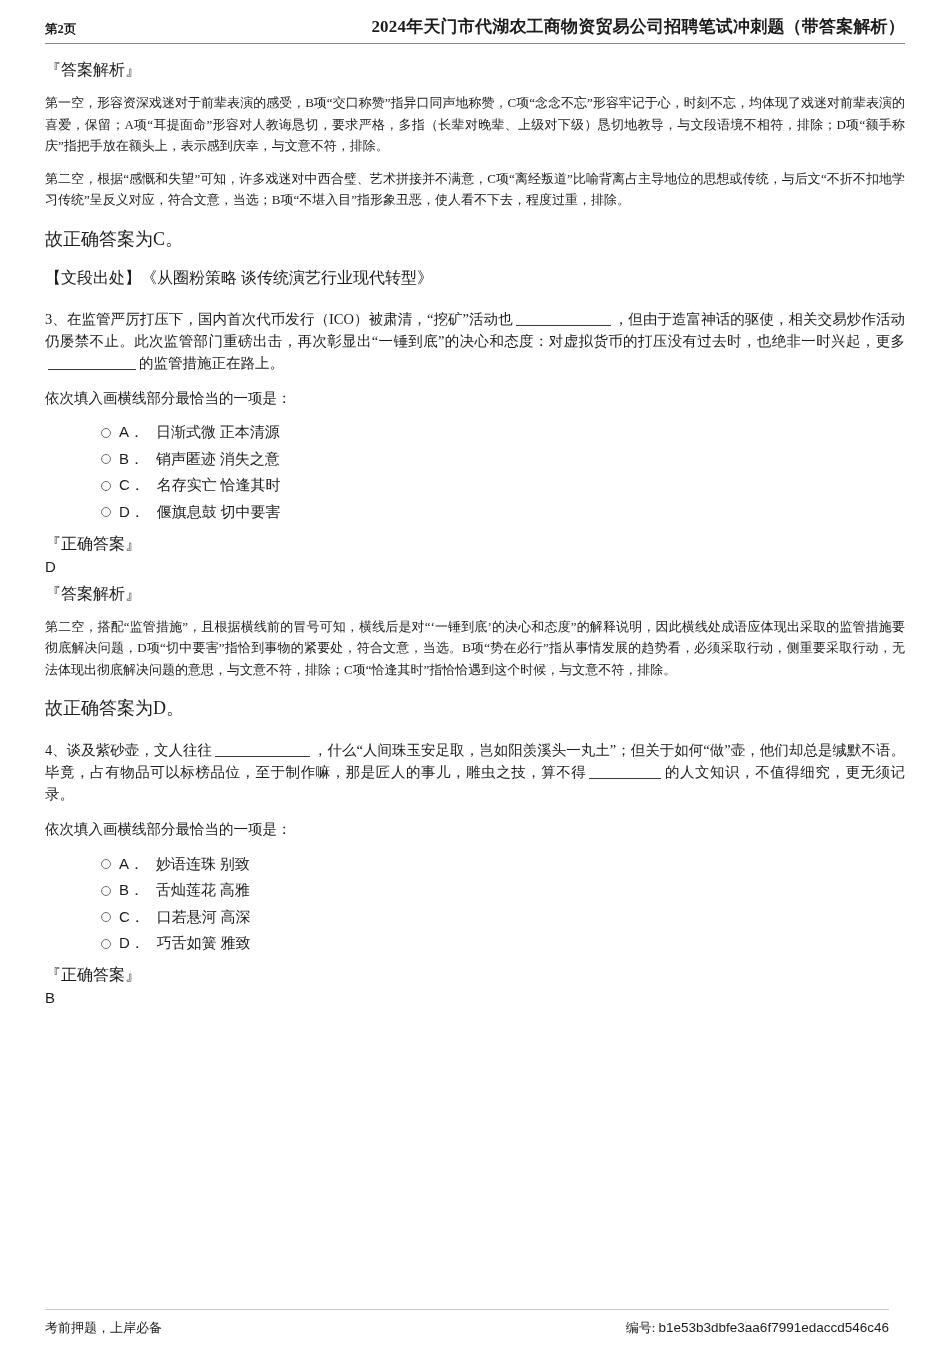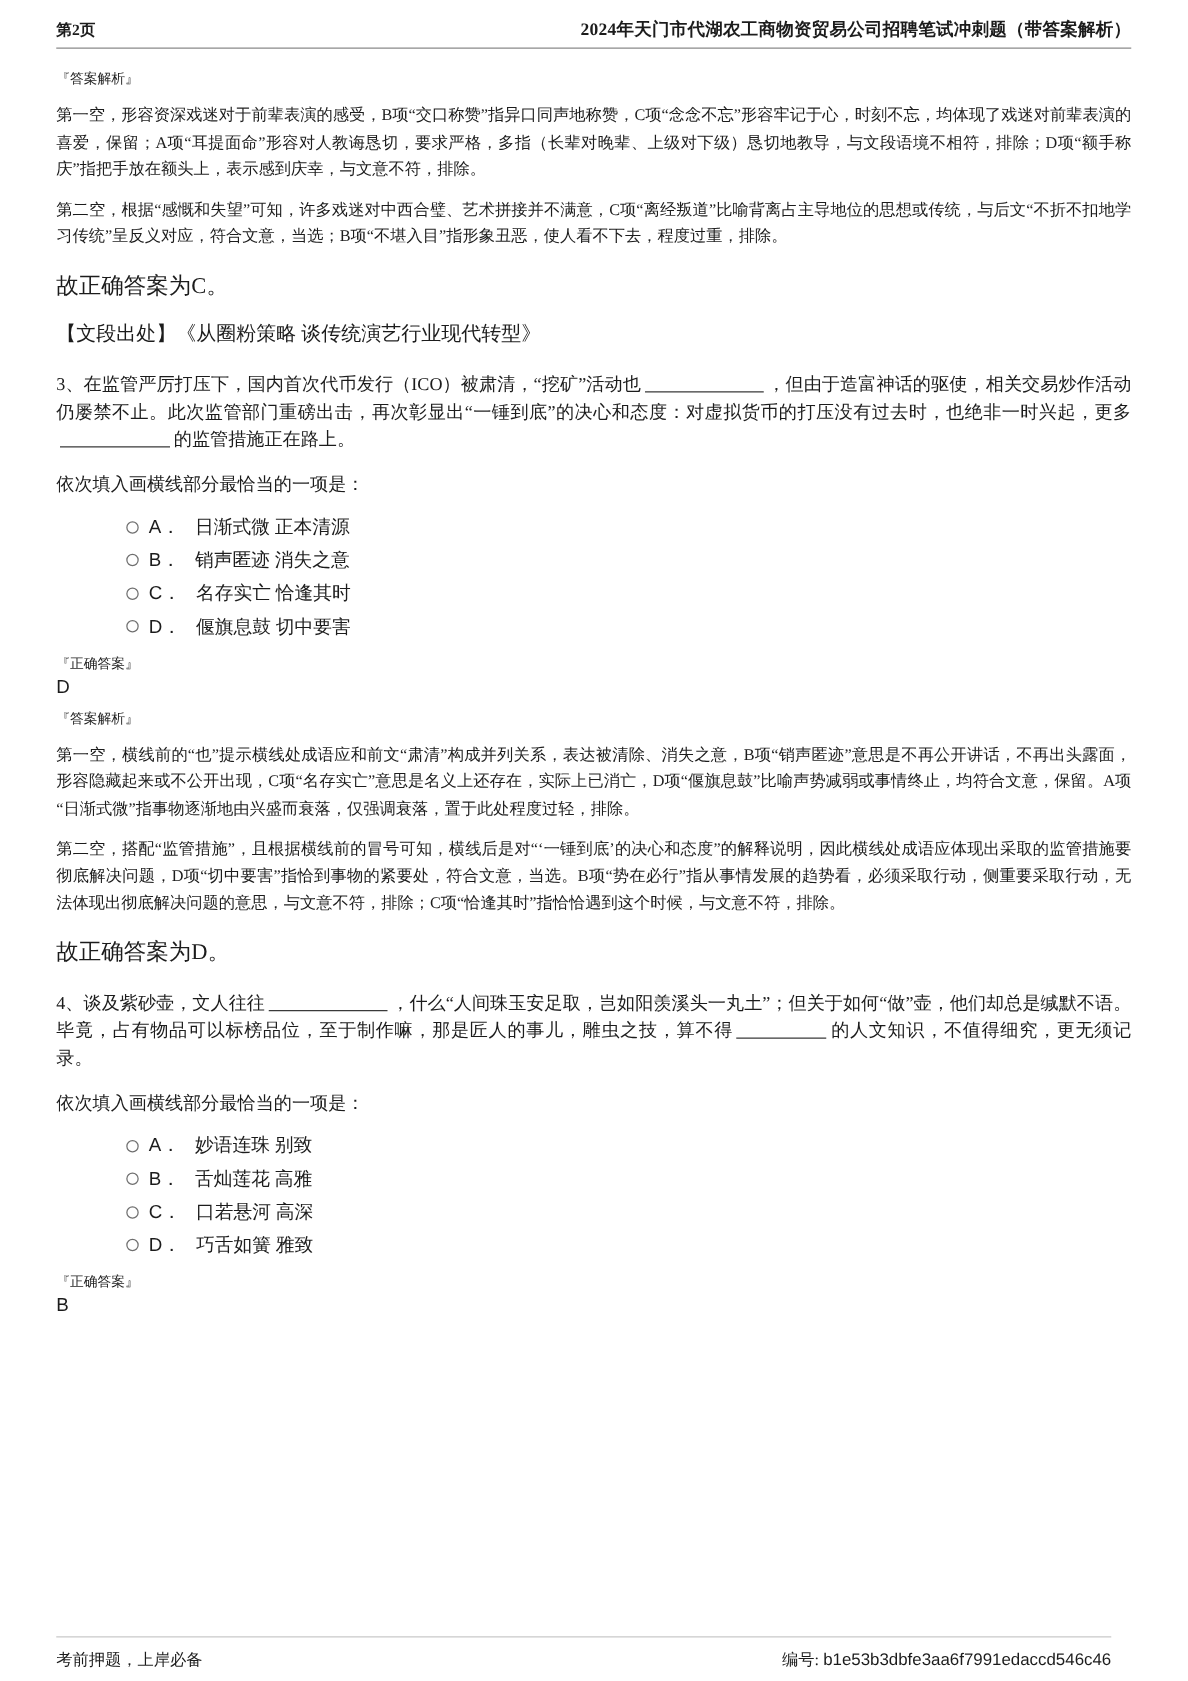--- a/index.html
+++ b/index.html
@@ -8,23 +8,23 @@
     font-family:"Liberation Serif","DejaVu Serif",serif;
     color:#1c1c1c;overflow:hidden;
   }
   .page{padding:0 45px;}
   
   .hdr{
     display:flex;justify-content:space-between;align-items:flex-end;
     padding:15px 0 5px 0;border-bottom:1px solid #8a8a8a;font-weight:bold;
   }
   .hdr .pageno{font-size:12.5px;}
-  .hdr .title{font-size:14px;letter-spacing:0.2px;text-align:center;}
+  .hdr .title{font-size:17px;letter-spacing:0.2px;text-align:center;}
   
-  .sec-head{font-size:11px;margin:16px 0 0 0;}
+  .sec-head{font-size:16px;margin:16px 0 0 0;}
   .para{font-size:13px;line-height:21.5px;text-align:justify;margin:11px 0 0 0;}
   .concl{font-size:18px;margin:16px 0 0 0;}
   .source{font-size:16px;margin:17px 0 0 0;}
   .stem{font-size:14.5px;line-height:22px;text-align:justify;margin:19px 0 0 0;}
   .prompt{font-size:14.5px;margin:15px 0 0 0;}
   .blank{
     display:inline-block;height:13px;vertical-align:-2px;
     border-bottom:1px solid #3a3a3a;margin:0 3px;
   }
   .blank-w95{width:95px;}
@@ -102,21 +102,20 @@
       </div>
       <div class="opt">
         <input type="radio" name="q3" style="">
         <span class="letter">D．</span>
         <span class="otext">偃旗息鼓 切中要害</span>
       </div>
     </div>
     <div class="sec-head" style="margin-top:8px;">『正确答案』</div>
     <div class="ansline">D</div>
     <div class="sec-head" style="margin-top:9px;">『答案解析』</div>
-    <p class="para">第一空，横线前的“也”提示横线处成语应和前文“肃清”构成并列关系，表达被清除、消失之意，B项“销声匿迹”意思是不再公开讲话，不再出头露面，形容隐藏起来或不公开出现，C项“名存实亡”意思是名义上还存在，实际上已消亡，D项“偃旗息鼓”比喻声势减弱或事情终止，均符合文意，保留。A项“日渐式微”指事物逐渐地由兴盛而衰落，仅强调衰落，置于此处程度过轻，排除。</p>
     <p class="para">第二空，搭配“监管措施”，且根据横线前的冒号可知，横线后是对“‘一锤到底’的决心和态度”的解释说明，因此横线处成语应体现出采取的监管措施要彻底解决问题，D项“切中要害”指恰到事物的紧要处，符合文意，当选。B项“势在必行”指从事情发展的趋势看，必须采取行动，侧重要采取行动，无法体现出彻底解决问题的意思，与文意不符，排除；C项“恰逢其时”指恰恰遇到这个时候，与文意不符，排除。</p>
     <p class="concl">故正确答案为D。</p>
   </div>
 
   <div>
     <p class="stem"><span>4、谈及紫砂壶，文人往往</span><span class="blank blank-w95"></span><span>，什么“人间珠玉安足取，岂如阳羡溪头一丸土”；但关于如何“做”壶，他们却总是缄默不语。毕竟，占有物品可以标榜品位，至于制作嘛，那是匠人的事儿，雕虫之技，算不得</span><span class="blank blank-w72"></span><span>的人文知识，不值得细究，更无须记录。</span></p>
     <p class="prompt">依次填入画横线部分最恰当的一项是：</p>
     <div class="opts">
       <div class="opt">
         <input type="radio" name="q4" style="">

